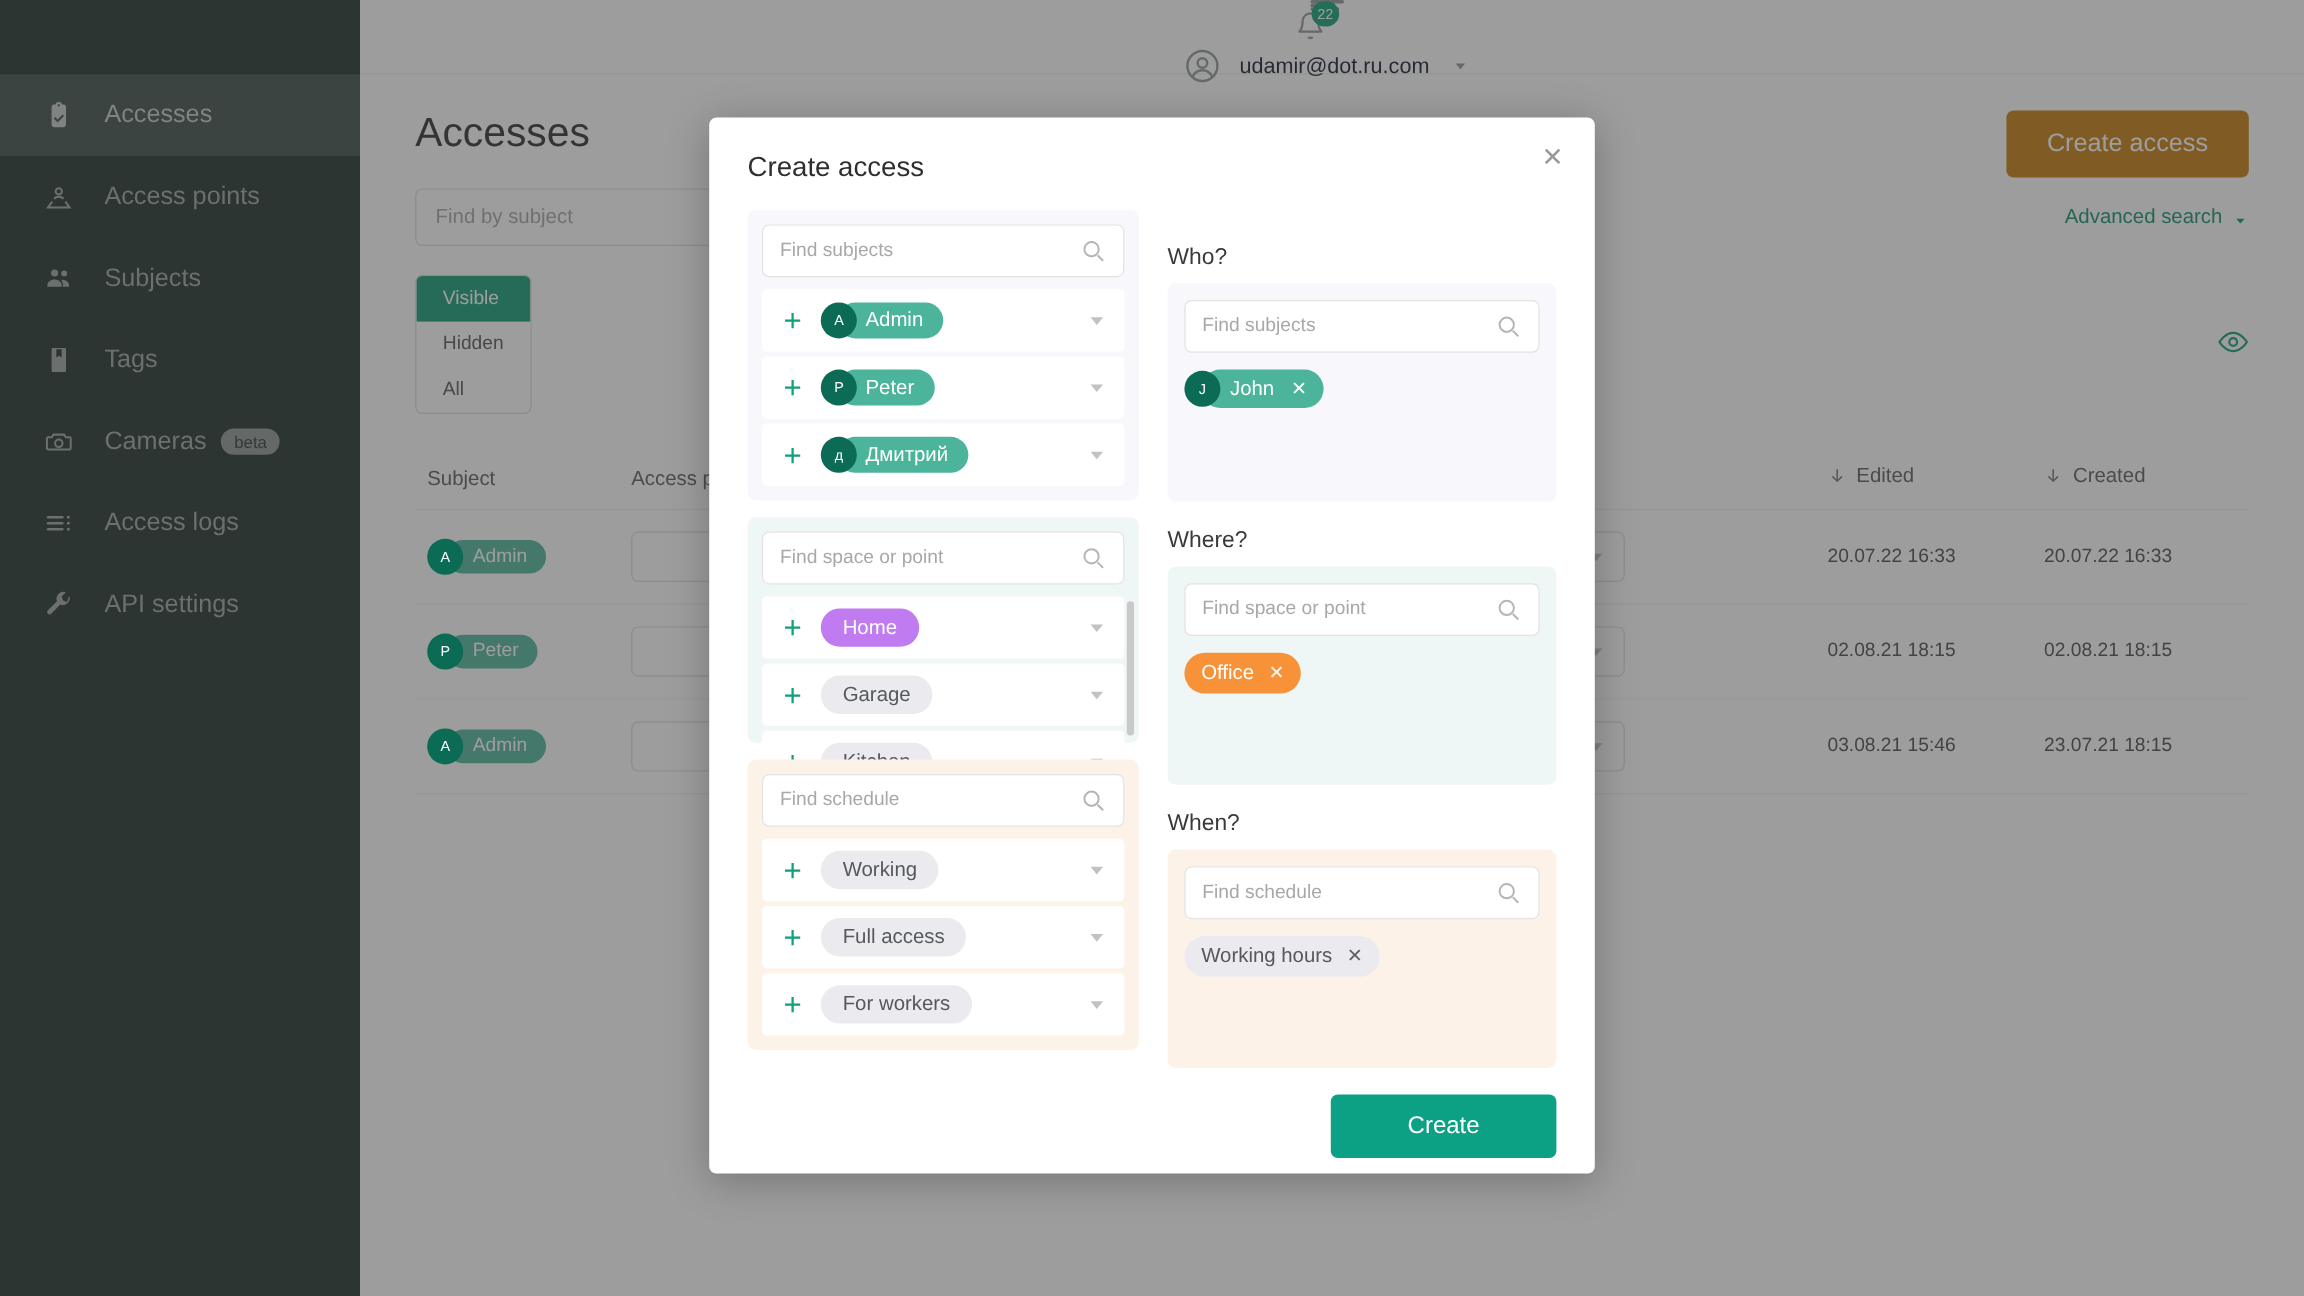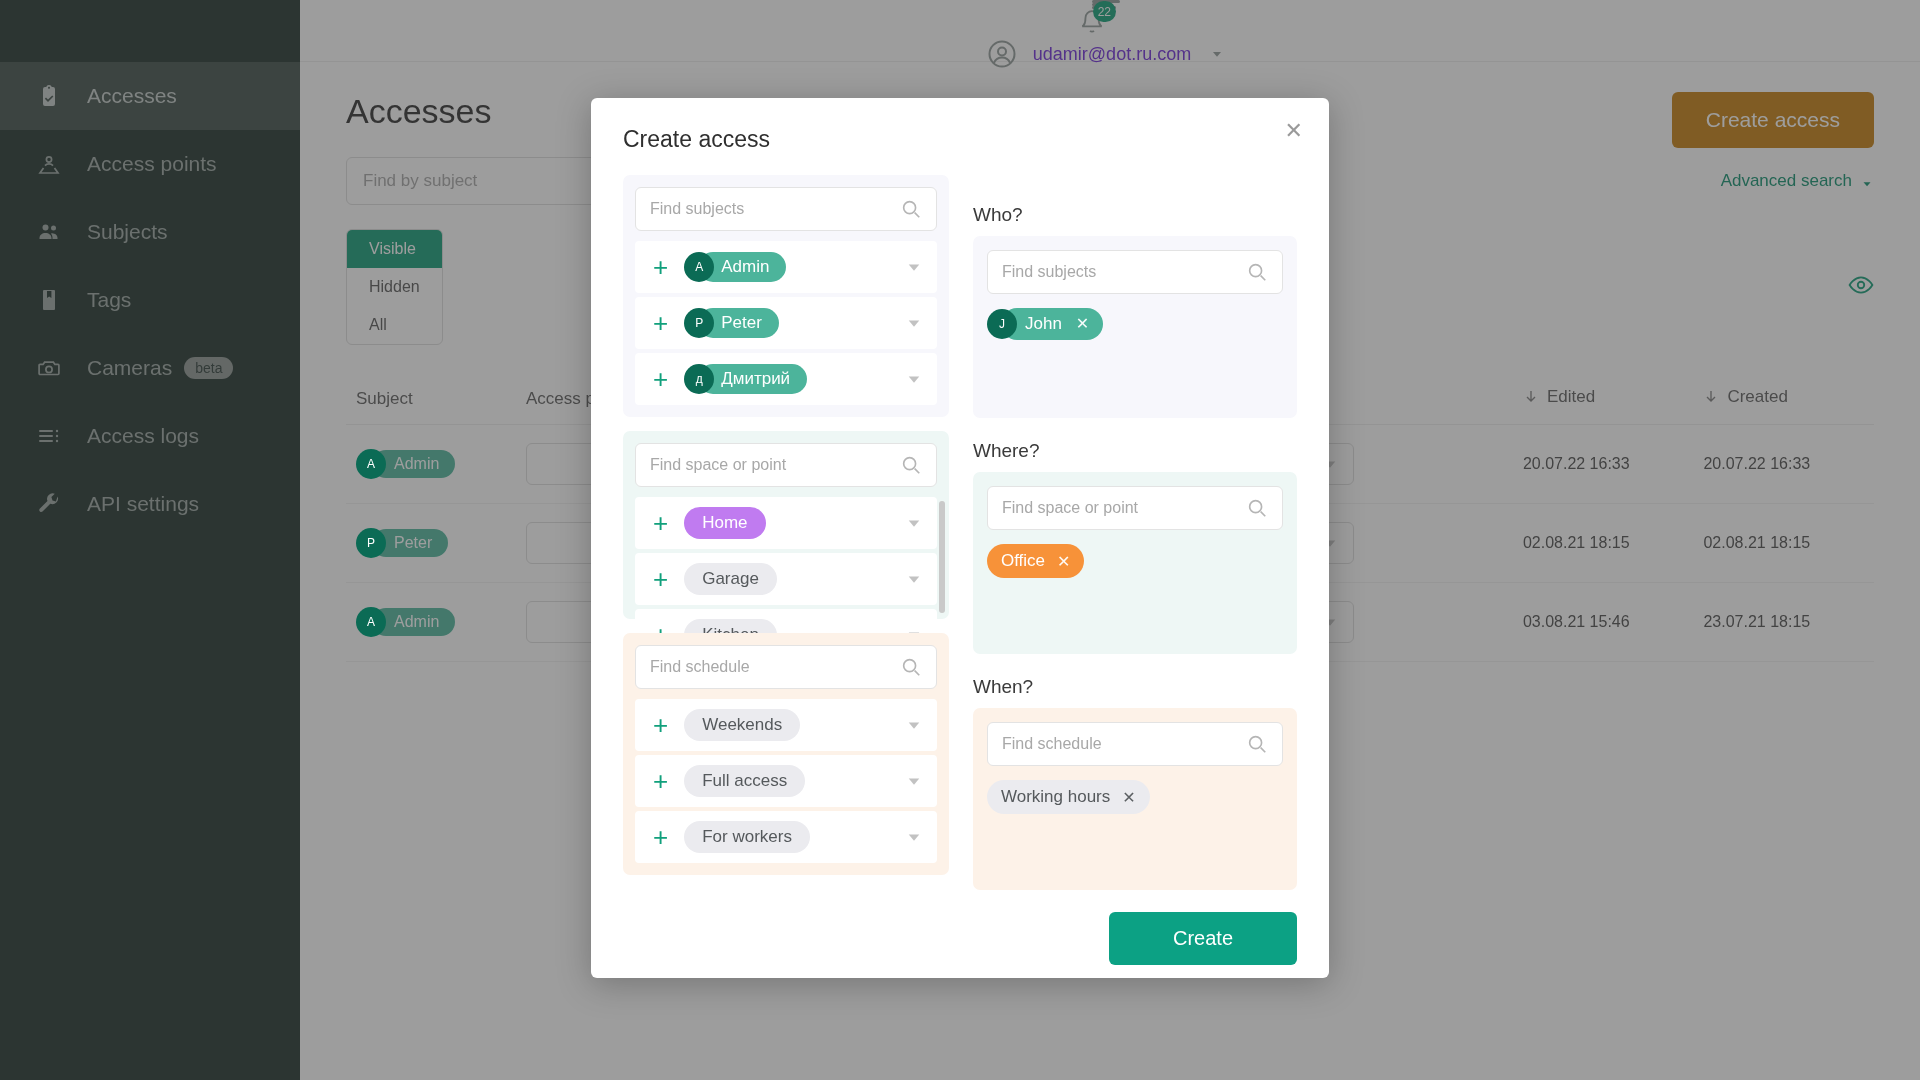--- a/index.html
+++ b/index.html
@@ -59,21 +59,21 @@
   .bell-wrap { position: relative; margin-right: 28px; cursor:pointer;}
   .badge-count {
     position: absolute; top: -8px; right: -11px;
     background: #0d9e74; color: #fff;
     min-width: 21px; height: 21px; border-radius: 11px;
     font-size: 12px; display:flex; align-items:center; justify-content:center;
     padding: 0 5px;
   }
   .topbar-divider { width:1px; height:62px; background:#ececec; margin-right: 26px;}
   .user-block { display:flex; align-items:center; cursor:pointer;}
-  .user-email { font-size:18px; color:#6d28d9; margin:0 18px 0 16px;text-align:right; }
+  .user-email { font-size:18px; color:#0f172a; margin:0 18px 0 16px;text-align:right; }
 
   
   .page-wrap { padding: 30px 46px 0 46px; }
   .page-title { font-size: 34px; color: #2d2d2d; font-weight: normal; }
   .toolbar-row { display:flex; align-items:center; margin-top: 26px; }
   .search-box {
     width: 560px; height: 48px;
     border: 1px solid #dcdcdc; border-radius: 6px;
     display:flex; align-items:center; padding: 0 16px;
     color: #a5a5a5; font-size: 17px;
@@ -199,21 +199,21 @@
   .q-search {
     height:44px; background:#fff; border:1px solid #e3e3e3; border-radius:6px;
     display:flex; align-items:center; padding:0 14px;
     color:#a8a8a8; font-size:16px; margin-bottom:14px;
   }
   .q-search span { flex:1; }
   .sel-chip-person { display:inline-flex; align-items:center; }
   .sel-chip-label {
     background:#4cb49b;color:#fff;font-size:17px;
     padding:6px 14px 6px 24px;border-radius:18px;margin-left:-16px;
-    display:inline-flex; align-items:flex-start; gap:14px;
+    display:inline-flex; align-items:flex-end; gap:14px;
   }
   .sel-x { cursor:pointer; font-size:16px; opacity:.95; }
   .sel-chip-plain {
     display:inline-flex; align-items:center; gap:12px;
     font-size:17px; padding:7px 14px; border-radius:17px;
     background:#ebebef; color:#55595c;
   }
   .sel-chip-plain.orange { background:#f79239; color:#fff; }
 
   .modal-footer { display:flex; justify-content:flex-end; margin-top: 4px; padding-right:0;}
@@ -563,21 +563,21 @@
           <div class="picker-search">
             <span>Find schedule</span>
             <svg class="icon-s" viewBox="0 0 24 24" fill="none" stroke="#b5b5b5" stroke-width="1.8">
                 <circle cx="10.5" cy="10.5" r="6.5"></circle>
                 <path d="M16 16l5 5"></path>
               </svg>
           </div>
           <div class="picker-list" id="schedules-list">
               <div class="picker-row">
                 <span class="plus">+</span>
-                <span class="chip-plain">Weekends</span>
+                <span class="chip-plain">Working</span>
                 <span class="caret">
                   <svg width="18" height="18" viewBox="0 0 24 24" fill="#c2c2c2">
                     <path d="M5 8.5h14L12 17z"></path>
                   </svg>
                 </span>
               </div>
               <div class="picker-row">
                 <span class="plus">+</span>
                 <span class="chip-plain">Full access</span>
                 <span class="caret">

